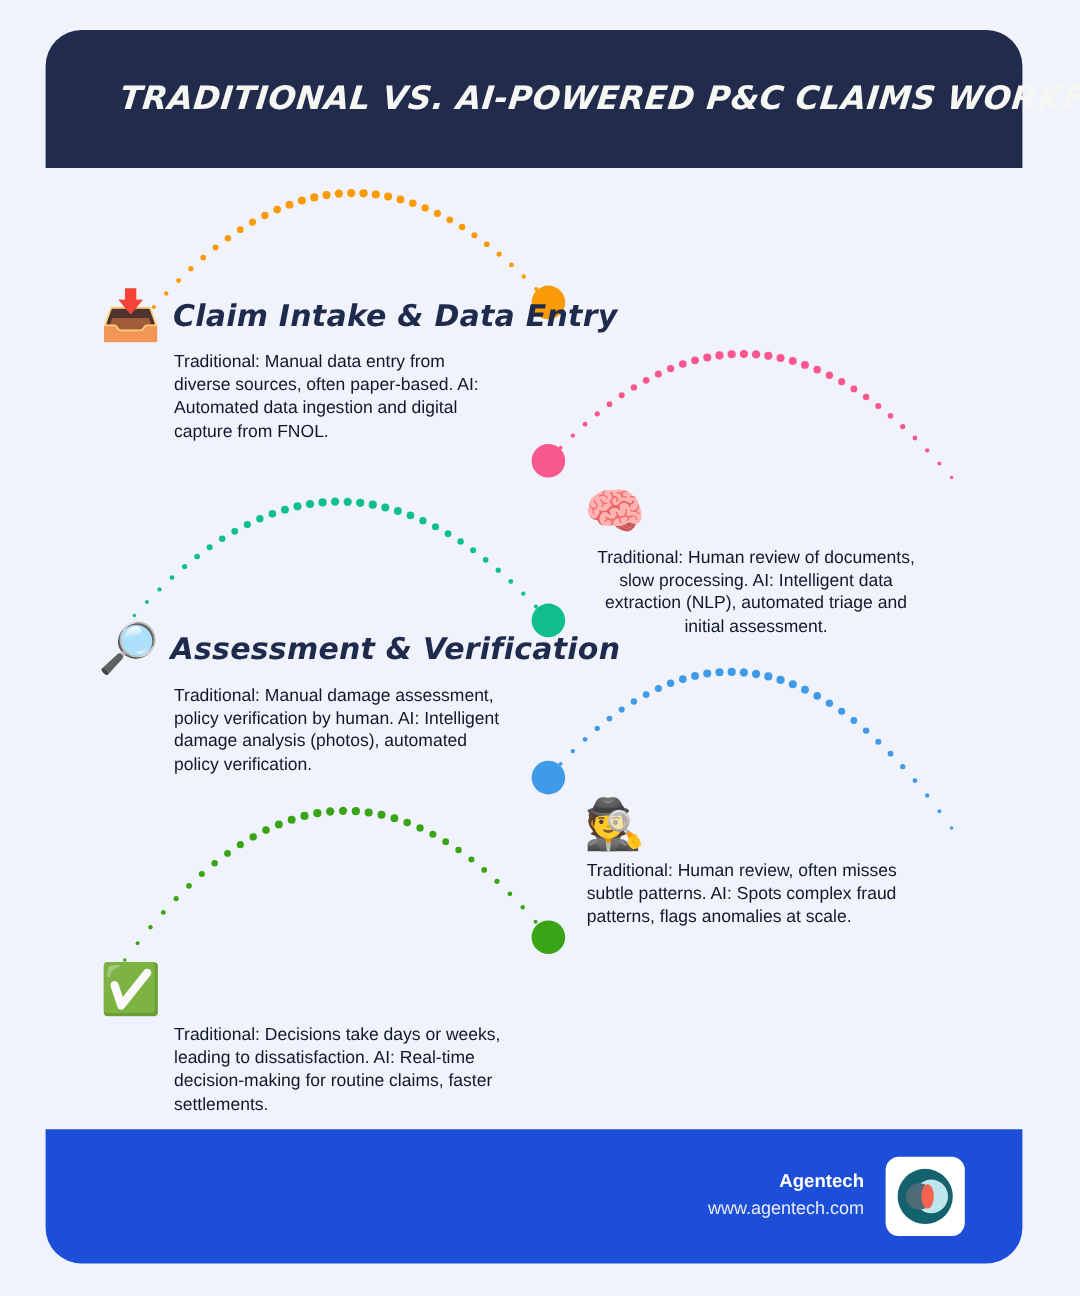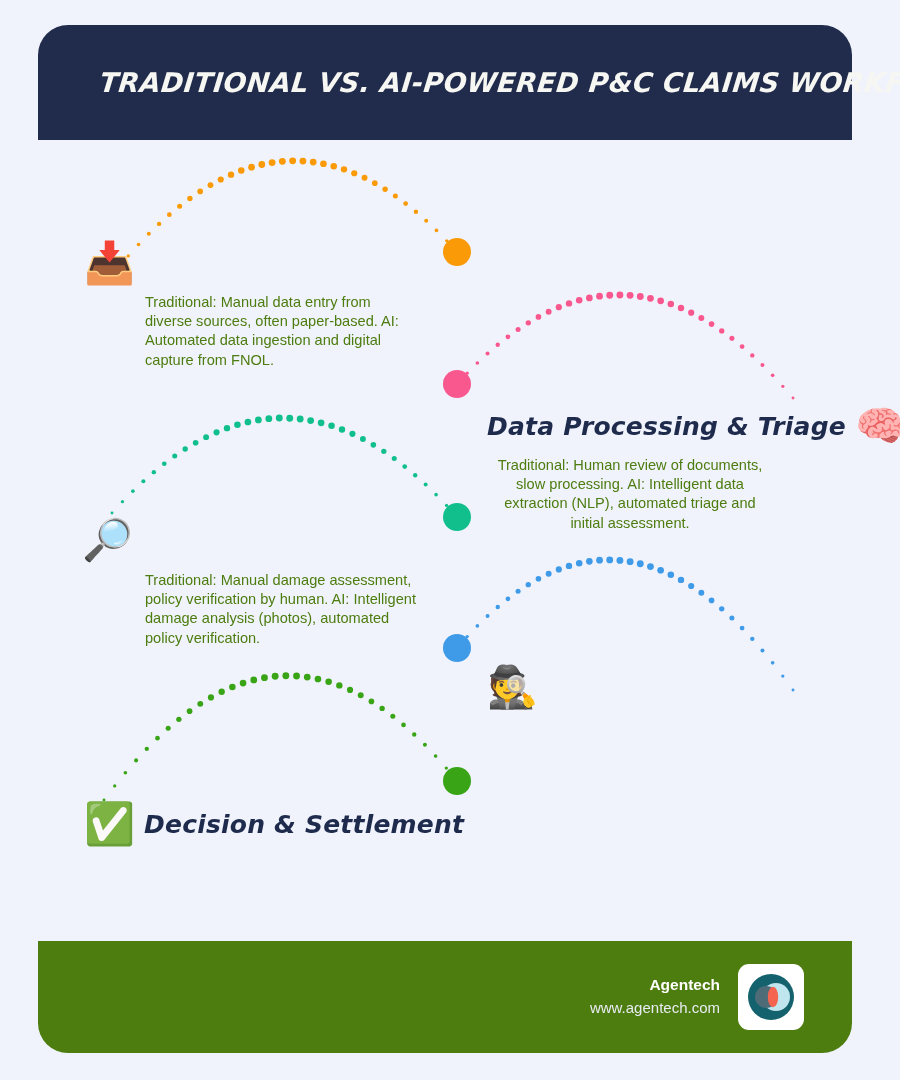--- a/index.html
+++ b/index.html
@@ -58,21 +58,21 @@
   .step-title {
     color:#1f2b4d;
     font-family:"DejaVu Sans", sans-serif;
     font-size:25px;
     font-weight:700;
     font-style:italic;
     white-space:nowrap;
     letter-spacing:0.2px;
   }
   .step-desc {
-    color:#4d7c0f;
+    color:#0f172a;
     font-family:"Liberation Sans", sans-serif;
     font-size:14.6px;
     line-height:19.2px;
   }
 
   
   #step-1 { left:84px;  top:243px; }
   #step-1 .step-desc { width:272px; margin:9px 0 0 61px; }
 
   #step-2 { left:487px; top:406px; }
@@ -313,53 +313,55 @@
       <circle cx="457" cy="252" r="14" fill="#f99a06"></circle>
       <circle cx="457" cy="384" r="14" fill="#f9588f"></circle>
       <circle cx="457" cy="517" r="14" fill="#11bf8d"></circle>
       <circle cx="457" cy="648" r="14" fill="#3f9ae8"></circle>
       <circle cx="457" cy="781" r="14" fill="#3aa417"></circle>
     </svg>
 
   <div class="step left" id="step-1">
     <div class="step-head">
       <span class="step-emoji">📥</span>
+      <span class="step-title">Claim Intake &amp; Data Entry</span>
     </div>
     <div class="step-desc">Traditional: Manual data entry from diverse sources, often paper-based. AI: Automated data ingestion and digital capture from FNOL.</div>
   </div>
 
   <div class="step right" id="step-2">
     <div class="step-head">
-      <span class="step-title">Data Processing &amp; Triage</span>
       <span class="step-emoji">🧠</span>
     </div>
     <div class="step-desc">Traditional: Human review of documents, slow processing. AI: Intelligent data extraction (NLP), automated triage and initial assessment.</div>
   </div>
 
   <div class="step left" id="step-3">
     <div class="step-head">
       <span class="step-emoji">🔎</span>
+      <span class="step-title">Assessment &amp; Verification</span>
     </div>
     <div class="step-desc">Traditional: Manual damage assessment, policy verification by human. AI: Intelligent damage analysis (photos), automated policy verification.</div>
   </div>
 
   <div class="step right" id="step-4">
     <div class="step-head">
       <span class="step-emoji">🕵️</span>
     </div>
+    <div class="step-desc">Traditional: Human review, often misses subtle patterns. AI: Spots complex fraud patterns, flags anomalies at scale.</div>
   </div>
 
   <div class="step left" id="step-5">
     <div class="step-head">
       <span class="step-emoji">✅</span>
-      <span class="step-title">Decision &amp; Settlement</span>
-    </div>
-  </div>
-
-  <div id="footer" style="background: #4d7c0f;">
+    </div>
+    <div class="step-desc">Traditional: Decisions take days or weeks, leading to dissatisfaction. AI: Real-time decision-making for routine claims, faster settlements.</div>
+  </div>
+
+  <div id="footer" style="background: #1d4ed8;">
     <div id="footer-text">
       <div id="brand-name">Agentech</div>
       <div id="brand-url">www.agentech.com</div>
     </div>
     <div id="logo" style="background: rgb(255, 255, 255);">
       <svg width="54" height="54" viewBox="0 0 54 54">
         <circle id="logo-ring" cx="27" cy="27" r="23" fill="#14626d"></circle>
         <circle id="logo-right" cx="32" cy="27" r="14" fill="#bfe6ee"></circle>
         <circle id="logo-left" cx="22" cy="27" r="11" fill="#4e6b78"></circle>
         <ellipse id="logo-lens" cx="29" cy="27" rx="5.2" ry="10.2" fill="#f4644f"></ellipse>

